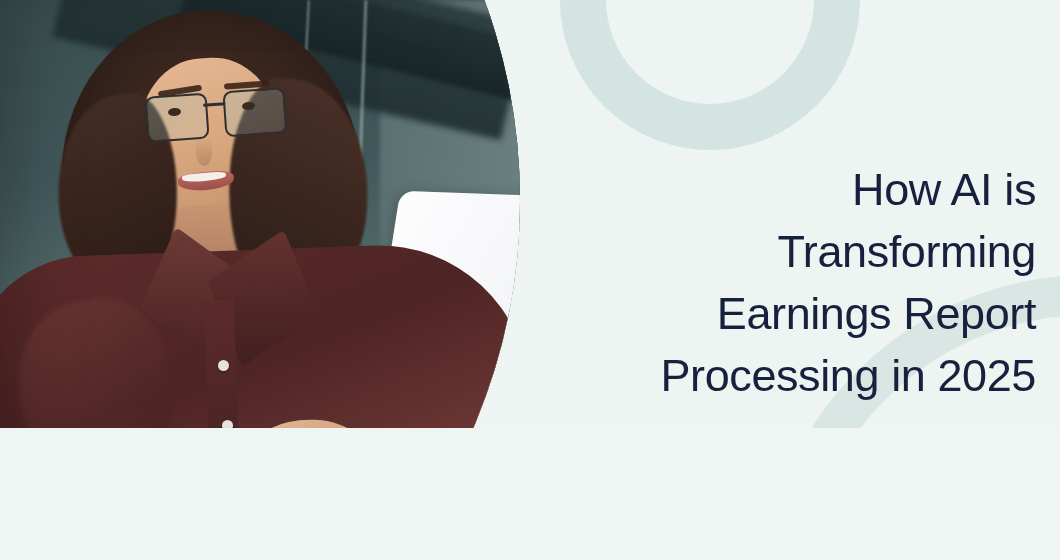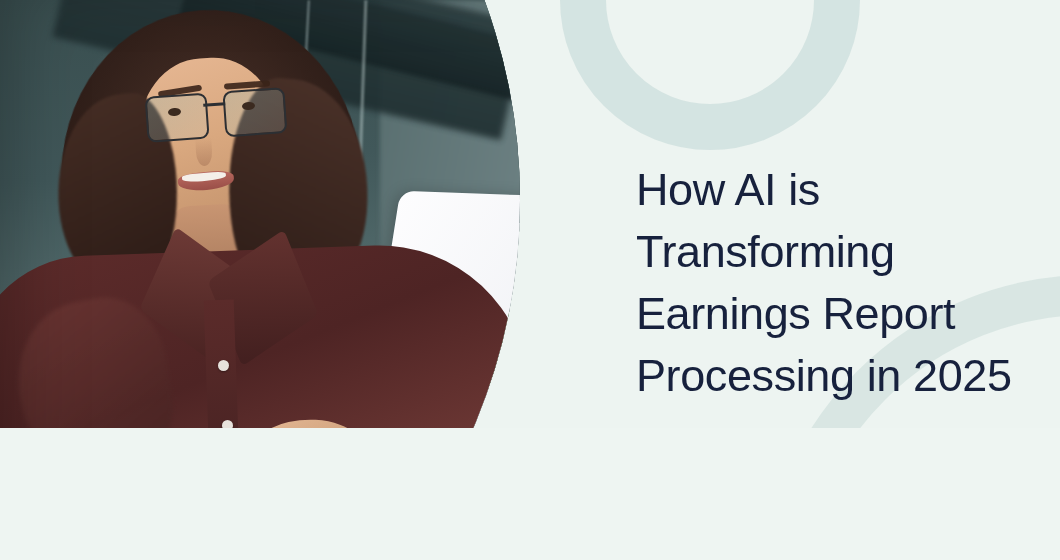--- a/index.html
+++ b/index.html
@@ -4,20 +4,21 @@
 <style>
   html,body{margin:0;padding:0;}
   body{
     width:1060px;height:560px;overflow:hidden;
     font-family:"Liberation Sans", sans-serif;
     background:#eef5f2;
   }
   #banner{
     position:relative;width:1060px;height:428px;overflow:hidden;
     background:#5eead4;
+    text-align:right;
   }
 
   
   .panel-bg{
     position:absolute;inset:0;
     background:#edf4f1;
   }
 
   
   .ring-top{

